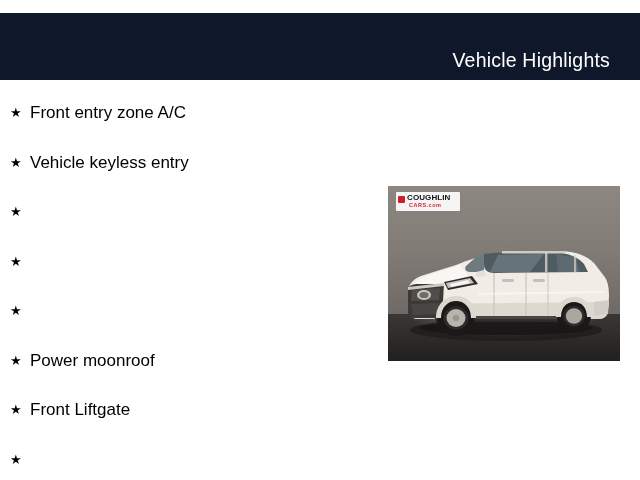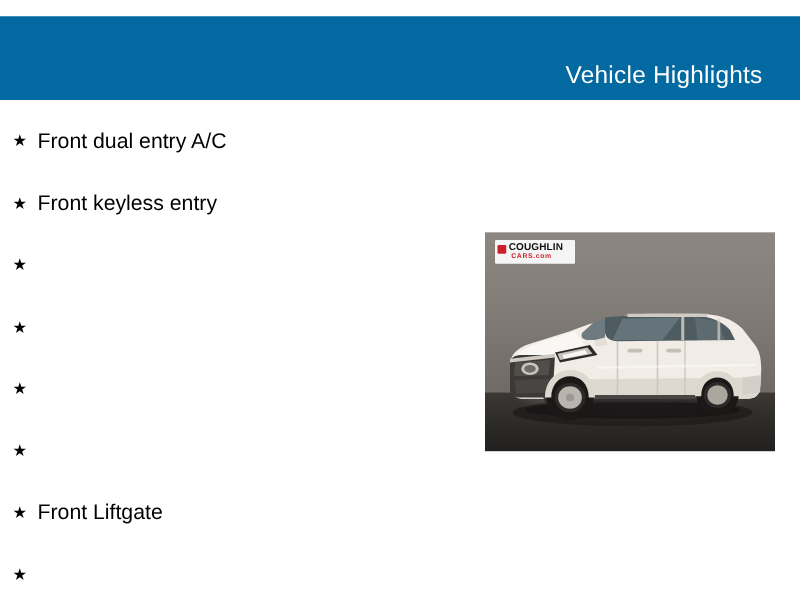--- a/index.html
+++ b/index.html
@@ -20,21 +20,21 @@
     height: 480px;
     background: #ffffff;
   }
   
   #header {
     position: absolute;
     left: 0;
     top: 13px;
     width: 640px;
     height: 67px;
-    background: #0369a1;
+    background: #0f172a;
     box-sizing: border-box;
   }
   #header-title {
     position: absolute;
     right: 30px;
     bottom: 8px;
     color: #ffffff;
     font-size: 19.5px;
     font-family: "Liberation Sans", sans-serif;
     font-weight: 400;
@@ -159,37 +159,38 @@
 
 <div id="page">
 
   <div id="header">
     <div id="header-title">Vehicle Highlights</div>
   </div>
 
   <ul id="highlights">
     <li class="hl-item">
       <span class="hl-star">★</span>
-      <span class="hl-label">Front dual entry A/C</span>
-    </li>
-    <li class="hl-item">
-      <span class="hl-star">★</span>
-      <span class="hl-label">Front keyless entry</span>
-    </li>
-    <li class="hl-item">
-      <span class="hl-star">★</span>
-    </li>
-    <li class="hl-item">
-      <span class="hl-star">★</span>
-    </li>
-    <li class="hl-item">
-      <span class="hl-star">★</span>
-    </li>
-    <li class="hl-item">
-      <span class="hl-star">★</span>
+      <span class="hl-label">Front entry zone A/C</span>
+    </li>
+    <li class="hl-item">
+      <span class="hl-star">★</span>
+      <span class="hl-label">Vehicle keyless entry</span>
+    </li>
+    <li class="hl-item">
+      <span class="hl-star">★</span>
+    </li>
+    <li class="hl-item">
+      <span class="hl-star">★</span>
+    </li>
+    <li class="hl-item">
+      <span class="hl-star">★</span>
+    </li>
+    <li class="hl-item">
+      <span class="hl-star">★</span>
+      <span class="hl-label">Power moonroof</span>
     </li>
     <li class="hl-item">
       <span class="hl-star">★</span>
       <span class="hl-label">Front Liftgate</span>
     </li>
     <li class="hl-item">
       <span class="hl-star">★</span>
     </li>
   </ul>
 

